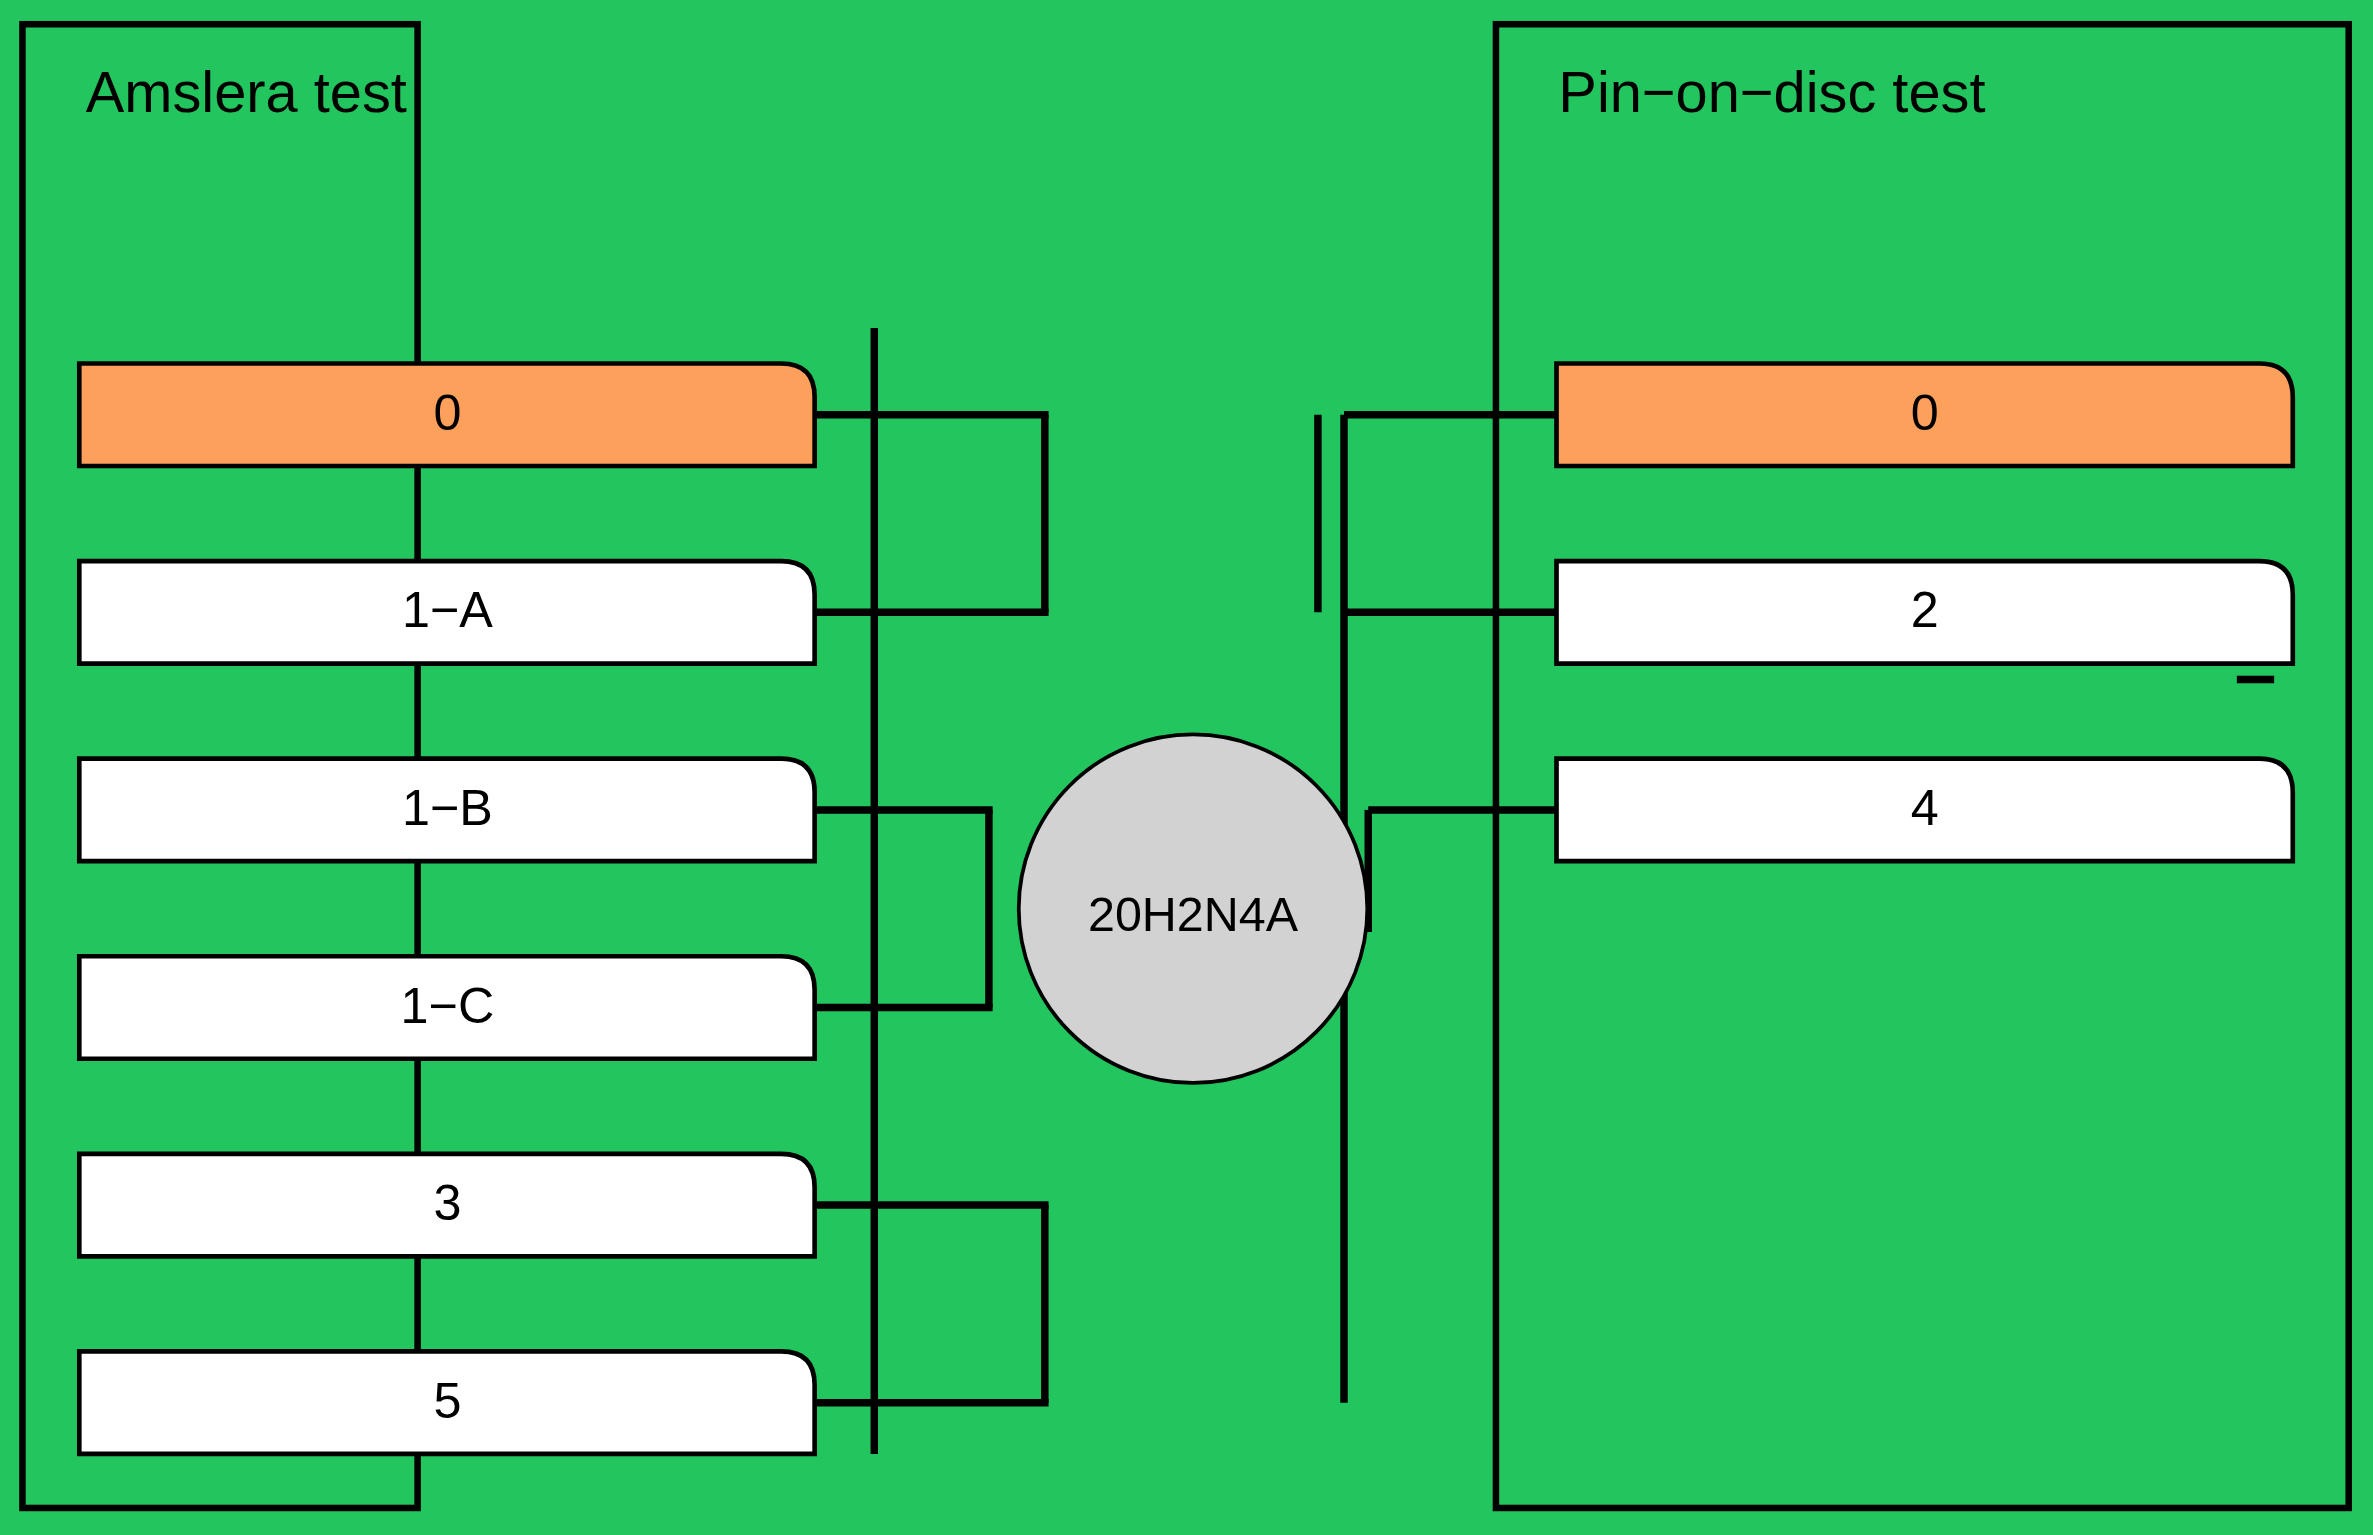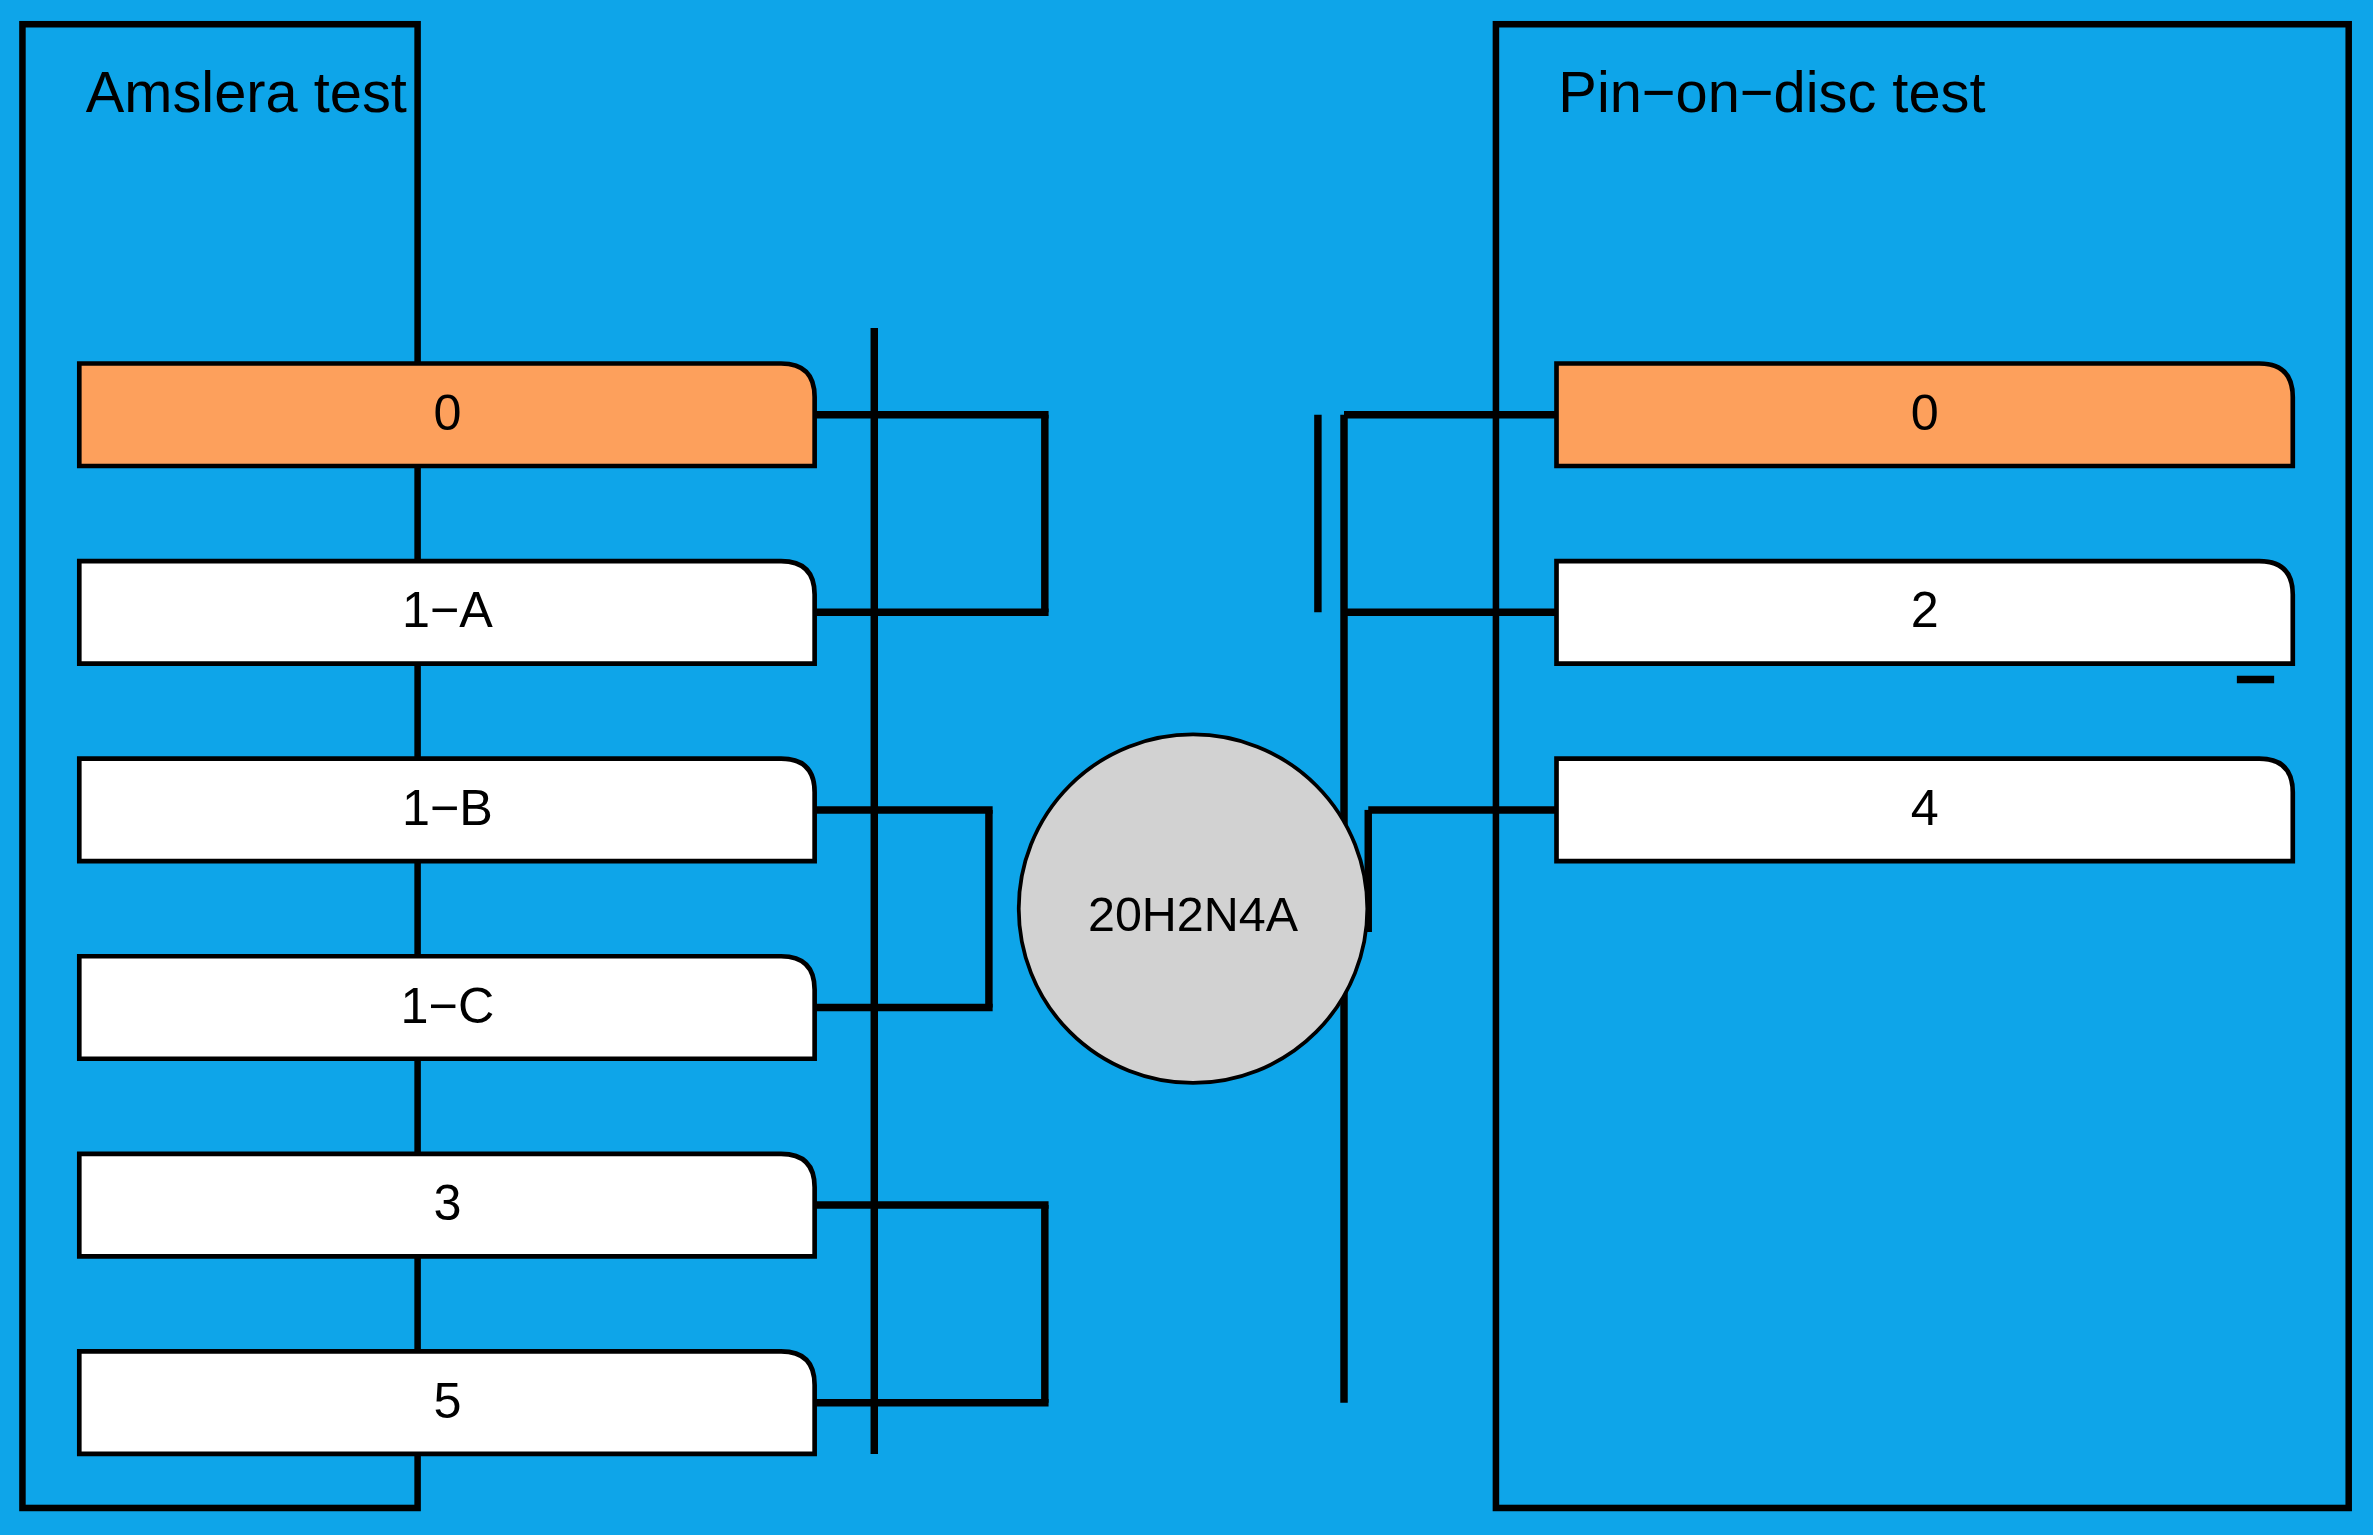--- a/index.html
+++ b/index.html
@@ -1,18 +1,18 @@
 <!DOCTYPE html>
 <html style="font-size:15px"><head>
 <meta charset="utf-8">
 <style>
   html,body{margin:0;padding:0;background:#ffffff;}
   body{width:2373px;height:1535px;overflow:hidden;
        font-family:"Liberation Sans", sans-serif;}
-  #stage{position:relative;width:2373px;height:1535px;background:#0ea5e9;}
+  #stage{position:relative;width:2373px;height:1535px;background:#22c55e;}
   svg{display:block;position:absolute;top:0;left:0;}
   .panel-title{font-family:"Liberation Sans", sans-serif;font-size:62px;
                fill:#000;font-weight:400;}
   .node-label{font-family:"Liberation Sans", sans-serif;font-size:54px;
               fill:#000;text-anchor:middle;dominant-baseline:middle;}
   .hub-label{font-family:"Liberation Sans", sans-serif;font-size:52px;
              fill:#000;text-anchor:middle;dominant-baseline:middle;}
   .panel-frame{fill:none;stroke:#000;stroke-width:7;}
   .node-box{stroke:#000;stroke-width:5;}
   .link{stroke:#000;stroke-width:8;fill:none;stroke-linecap:butt;}

